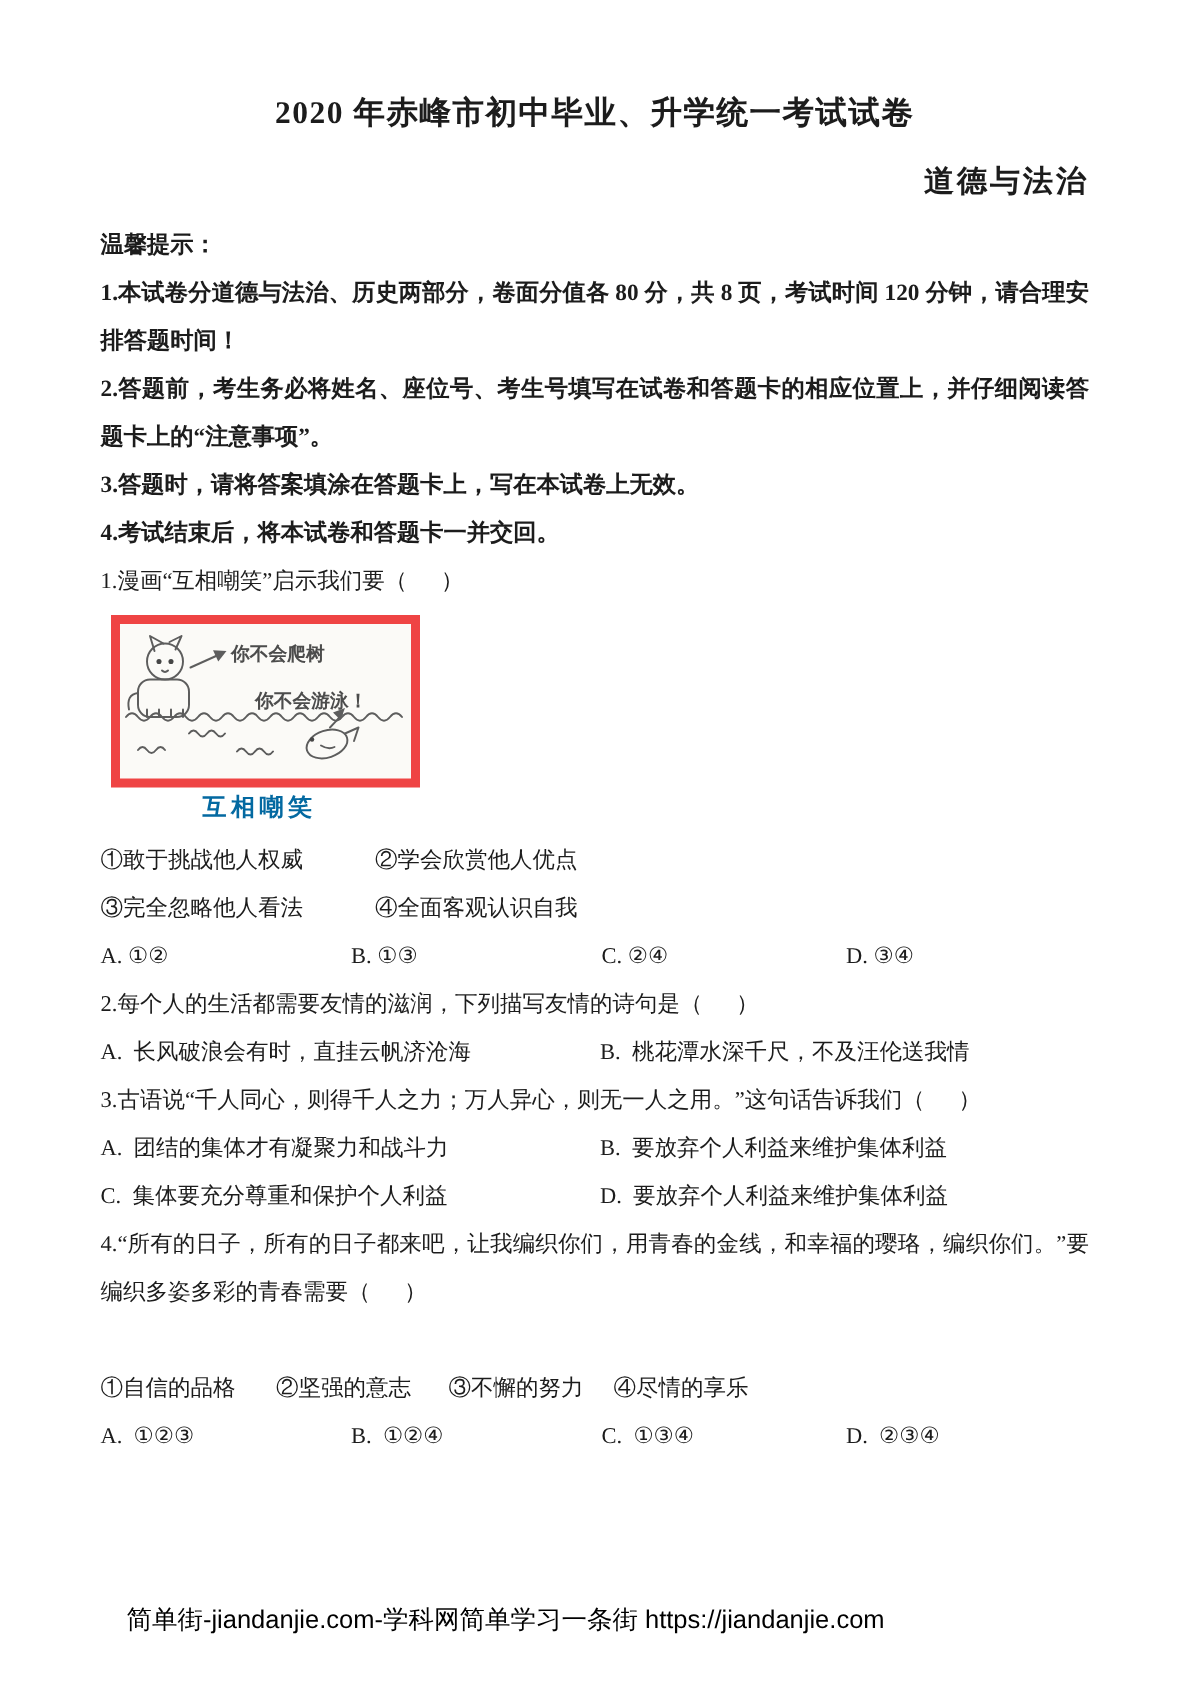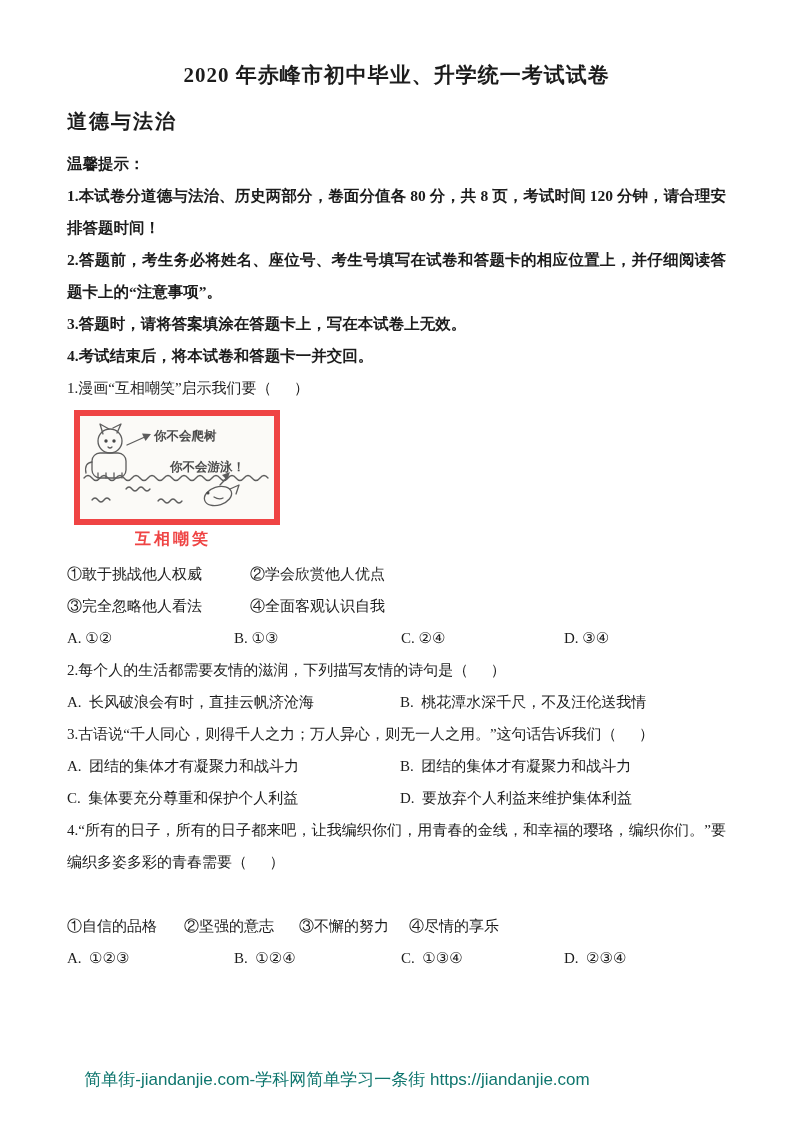--- a/index.html
+++ b/index.html
@@ -3,36 +3,36 @@
 <meta charset="utf-8">
 <style>
   html,body{margin:0;padding:0;}
   body{
     width:793px;height:1122px;background:#ffffff;overflow:hidden;position:relative;
     font-family:"Liberation Serif","DejaVu Serif",serif;color:#1c1c1c;
   }
   .page{position:relative;width:793px;height:1122px;box-sizing:border-box;padding:60px 67px 0 67px;}
   p{margin:0;}
   .title{font-size:21px;font-weight:bold;text-align:center;line-height:30px;margin:0;letter-spacing:1px;}
-  .subtitle{font-size:20px;font-weight:bold;text-align:left;line-height:30px;margin:16px 0 0 0;letter-spacing:2px;}
+  .subtitle{font-size:20px;font-weight:bold;text-align:right;line-height:30px;margin:16px 0 0 0;letter-spacing:2px;}
   .notice{margin-top:12px;}
   .b{font-weight:bold;font-size:15.5px;line-height:32px;white-space:pre-wrap;text-align:justify;}
   .section{margin-top:0;}
   .stem{font-size:15px;line-height:32px;white-space:pre-wrap;text-align:justify;}
   .row{font-size:15px;line-height:32px;display:grid;}
   .row span{white-space:pre-wrap;}
   .pair2{grid-template-columns:163px auto;gap:20px;}
   .opts2{grid-template-columns:333px auto;}
   .opts4{grid-template-columns:167px 167px 163px auto;}
   .items4{grid-template-columns:117px 115px 110px auto;margin-top:32px;}
   .comic{margin:6px 0 8px 7px;width:194px;}
   .comic-box{width:194px;height:103px;border:6px solid #ef4444;background:#fbfaf7;box-sizing:content-box;}
-  .comic-caption{width:198px;text-align:center;font-weight:bold;font-size:16px;line-height:22px;margin-top:3px;letter-spacing:3px;color:#ef4444;}
+  .comic-caption{width:198px;text-align:center;font-weight:bold;font-size:16px;line-height:22px;margin-top:3px;letter-spacing:3px;color:#0369a1;}
   .footer{position:absolute;left:0;top:1068px;width:674px;text-align:center;
-    font-family:"Liberation Sans","DejaVu Sans",sans-serif;font-size:17px;color:#0f766e;}
+    font-family:"Liberation Sans","DejaVu Sans",sans-serif;font-size:17px;color:#000000;}
   svg text{font-family:"Liberation Serif","DejaVu Serif",serif;}
 </style>
 </head>
 <body>
 
 <div class="page">
 
   <h1 class="title">2020 年赤峰市初中毕业、升学统一考试试卷</h1>
   <h2 class="subtitle">道德与法治</h2>
 
@@ -118,21 +118,21 @@
     <div class="row opts2">
       <span>A.  长风破浪会有时，直挂云帆济沧海</span>
       <span>B.  桃花潭水深千尺，不及汪伦送我情</span>
     </div>
   </div>
 
   <div>
     <p class="stem">3.古语说“千人同心，则得千人之力；万人异心，则无一人之用。”这句话告诉我们（      ）</p>
     <div class="row opts2">
       <span>A.  团结的集体才有凝聚力和战斗力</span>
-      <span>B.  团结的集体才有凝聚力和战斗力</span>
+      <span>B.  要放弃个人利益来维护集体利益</span>
     </div>
     <div class="row opts2">
       <span>C.  集体要充分尊重和保护个人利益</span>
       <span>D.  要放弃个人利益来维护集体利益</span>
     </div>
   </div>
 
   <div>
     <p class="stem">4.“所有的日子，所有的日子都来吧，让我编织你们，用青春的金线，和幸福的璎珞，编织你们。”要编织多姿多彩的青春需要（      ）</p>
     <div class="row items4">

